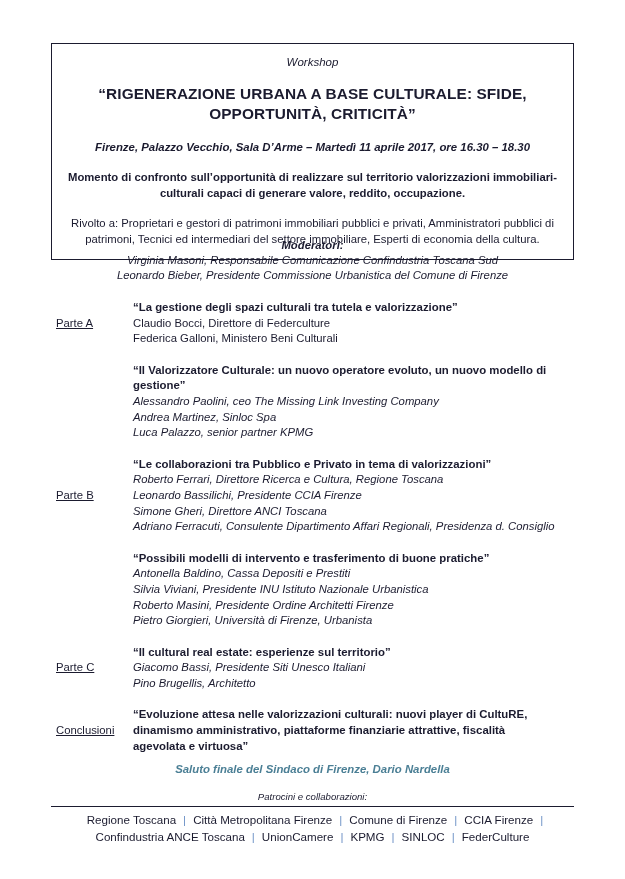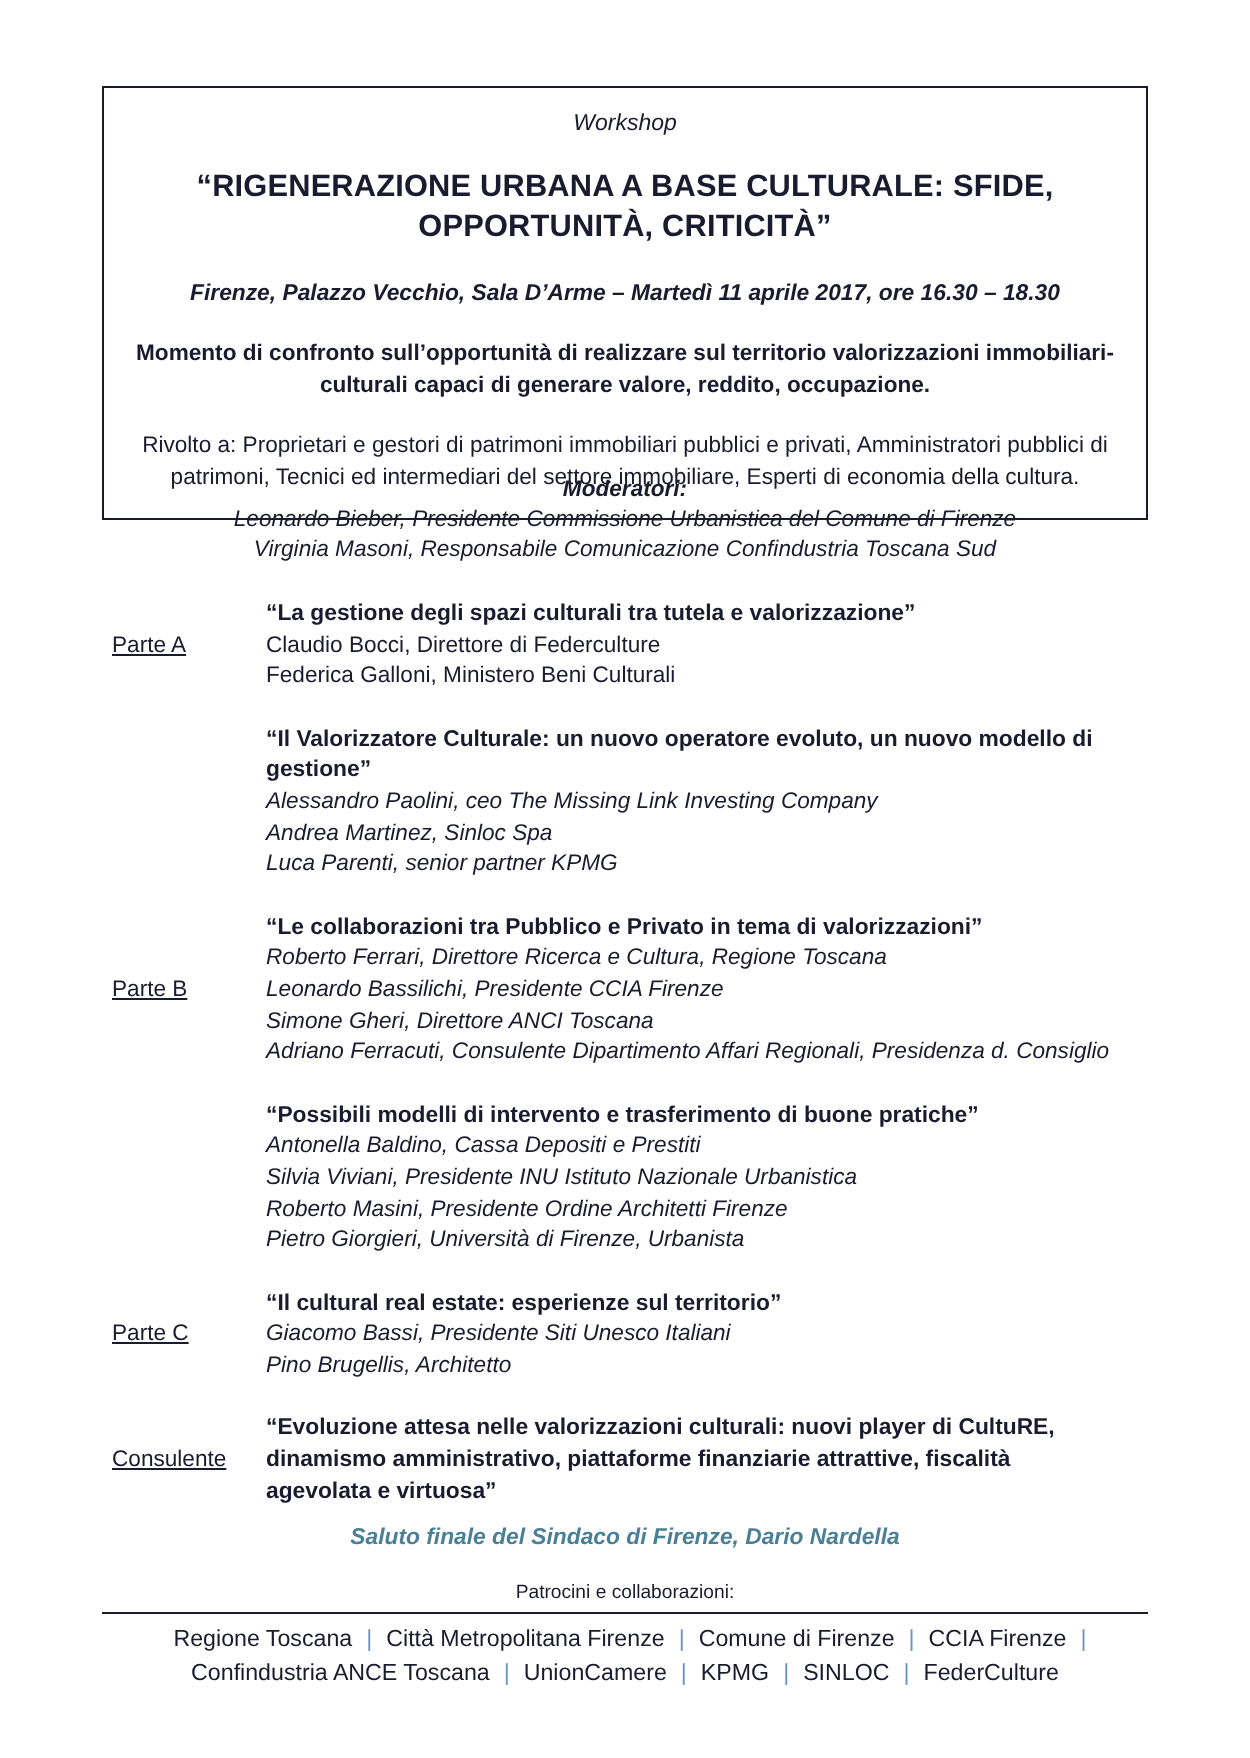--- a/index.html
+++ b/index.html
@@ -150,20 +150,21 @@
 
   
   .footer {
     position: absolute;
     left: 51px;
     top: 790px;
     width: 523px;
     text-align: center;
   }
   .patrocini-label {
+    font-style: italic;
     font-size: 9.6px;
     line-height: 13px;
     margin: 0 0 3px 0;
     color: #1b1b2f;
   }
   .footer-rule {
     border: 0;
     border-top: 1.2px solid #1b1b2f;
     margin: 0 0 4px 0;
     width: 100%;
@@ -190,41 +191,41 @@
   <div class="header-box">
     <div class="workshop-label">Workshop</div>
     <div class="main-title">“RIGENERAZIONE URBANA A BASE CULTURALE: SFIDE, OPPORTUNITÀ, CRITICITÀ”</div>
     <div class="event-line">Firenze, Palazzo Vecchio, Sala D’Arme – Martedì 11 aprile 2017, ore 16.30 – 18.30</div>
     <div class="blurb">Momento di confronto sull’opportunità di realizzare sul territorio valorizzazioni immobiliari-culturali capaci di generare valore, reddito, occupazione.</div>
     <div class="audience">Rivolto a: Proprietari e gestori di patrimoni immobiliari pubblici e privati, Amministratori pubblici di patrimoni, Tecnici ed intermediari del settore immobiliare, Esperti di economia della cultura.</div>
   </div>
 
   <div class="moderators">
     <div class="mod-title">Moderatori:</div>
+    <div>Virginia Masoni, Responsabile Comunicazione Confindustria Toscana Sud</div>
     <div>Leonardo Bieber, Presidente Commissione Urbanistica del Comune di Firenze</div>
-    <div>Virginia Masoni, Responsabile Comunicazione Confindustria Toscana Sud</div>
   </div>
 
   <div class="program" id="program-root">
       <div class="row">
         <div class="row-label"><span>Parte A</span></div>
         <div class="row-body">
           <div class="block-title">“La gestione degli spazi culturali tra tutela e valorizzazione”</div>
           <div class="speaker plain">Claudio Bocci, Direttore di Federculture</div>
           <div class="speaker plain">Federica Galloni, Ministero Beni Culturali</div>
         </div>
       </div>
       <div class="gap-md"></div>
       <div class="row indented">
         <div class="row-label"><span></span></div>
         <div class="row-body">
           <div class="block-title">“Il Valorizzatore Culturale: un nuovo operatore evoluto, un nuovo modello di gestione”</div>
           <div class="speaker">Alessandro Paolini, ceo The Missing Link Investing Company</div>
           <div class="speaker">Andrea Martinez, Sinloc Spa</div>
-          <div class="speaker">Luca Parenti, senior partner KPMG</div>
+          <div class="speaker">Luca Palazzo, senior partner KPMG</div>
         </div>
       </div>
       <div class="gap-md"></div>
       <div class="row">
         <div class="row-label"><span>Parte B</span></div>
         <div class="row-body">
           <div class="block-title">“Le collaborazioni tra Pubblico e Privato in tema di valorizzazioni”</div>
           <div class="speaker">Roberto Ferrari, Direttore Ricerca e Cultura, Regione Toscana</div>
           <div class="speaker">Leonardo Bassilichi, Presidente CCIA Firenze</div>
           <div class="speaker">Simone Gheri, Direttore ANCI Toscana</div>
@@ -246,21 +247,21 @@
       <div class="row">
         <div class="row-label"><span>Parte C</span></div>
         <div class="row-body">
           <div class="block-title">“Il cultural real estate: esperienze sul territorio”</div>
           <div class="speaker">Giacomo Bassi, Presidente Siti Unesco Italiani</div>
           <div class="speaker">Pino Brugellis, Architetto</div>
         </div>
       </div>
       <div class="gap-md"></div>
       <div class="row">
-        <div class="row-label"><span>Consulente</span></div>
+        <div class="row-label"><span>Conclusioni</span></div>
         <div class="row-body">
           <div class="block-title">“Evoluzione attesa nelle valorizzazioni culturali: nuovi player di CultuRE, dinamismo amministrativo, piattaforme finanziarie attrattive, fiscalità agevolata e virtuosa”</div>
         </div>
       </div>
     </div>
 
   <div class="saluto">Saluto finale del Sindaco di Firenze, Dario Nardella</div>
 
   <div class="footer">
     <div class="patrocini-label">Patrocini e collaborazioni:</div>

